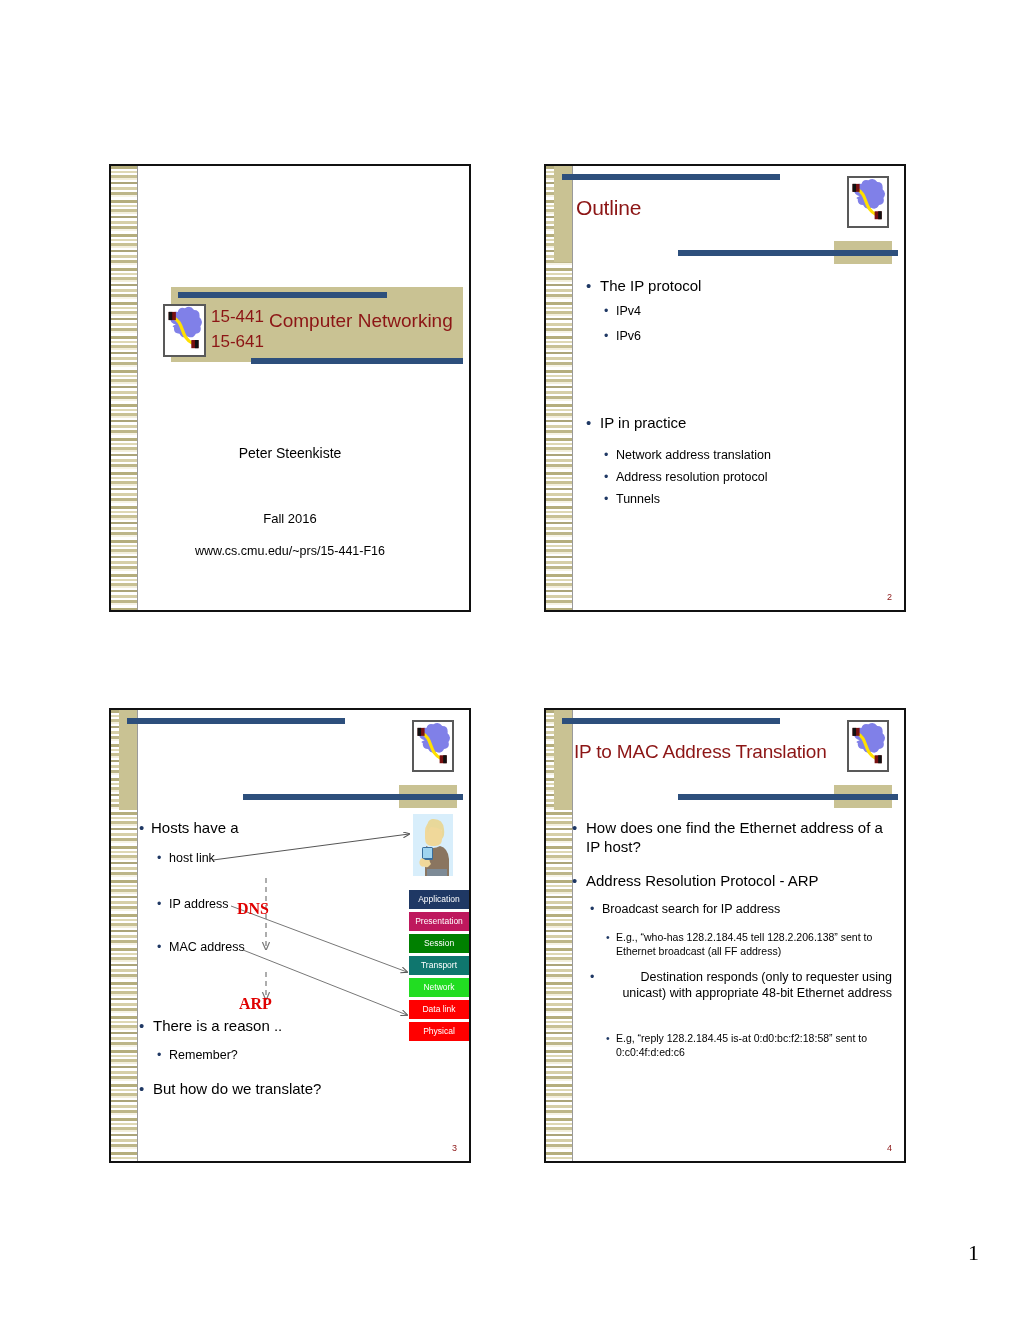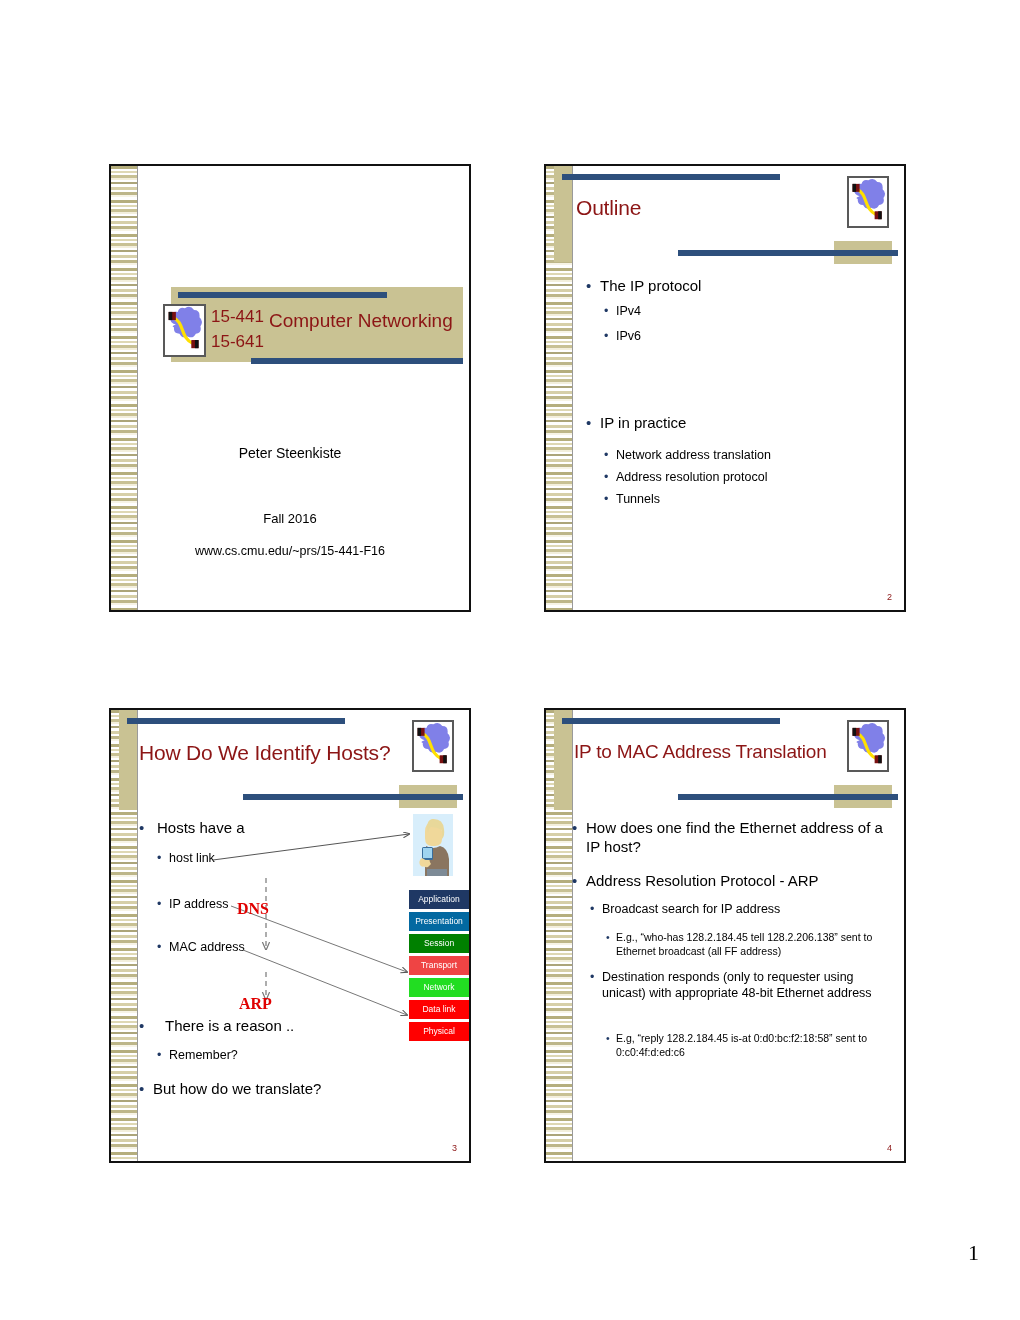--- a/index.html
+++ b/index.html
@@ -289,55 +289,54 @@
 
   <div class="pageno">2</div>
 </div>
 
 <div class="slide" id="slide-3">
   <div class="barcode">
     <div class="barcode-solid tall"></div>
   </div>
 
   <div class="hdr-top-bar" style="left:16px; top:8px; width:218px;"></div>
-  <h1 class="slide-title" style="left:28px; top:31px; margin:0; font-size:21px;">How Do We Identify Hosts?</h1>
   <div class="hdr-khaki" style="left:288px; top:75px; width:58px; height:23px;"></div>
   <div class="hdr-low-bar" style="left:132px; top:84px; width:220px;"></div>
 
   <div class="logo-box" style="left:301px; top:10px; width:42px; height:52px;">
     <svg viewBox="0 0 43 53" xmlns="http://www.w3.org/2000/svg">
       <rect x="0" y="0" width="43" height="53" fill="#ffffff"></rect>
       <path d="M12 20 q-7 -2 -6 -8 q1 -7 8 -6 q2 -6 8 -4 q6 -4 10 2 q7 0 6 8 q5 4 1 10 q2 7 -5 8 q-3 6 -9 3 q-6 3 -9 -3 q-7 0 -6 -7 q-4 -1 2 -3 z" fill="#8080e8"></path>
       <path d="M9 12 C 22 18, 16 34, 31 41" stroke="#ffe000" stroke-width="3.5" fill="none"></path>
       <rect x="4" y="6" width="8" height="9" fill="#7a1111"></rect>
       <rect x="4" y="6" width="4" height="9" fill="#111111"></rect>
       <rect x="29" y="37" width="8" height="9" fill="#7a1111"></rect>
       <rect x="33" y="37" width="4" height="9" fill="#111111"></rect>
     </svg>
   </div>
 
   <div class="bul lvl1" style="left:28px; top:108px;">
     <span class="dot">•</span>
-    <span class="tx" style="margin-left:18px;">Hosts have a</span>
+    <span class="tx" style="margin-left:12px;">Hosts have a</span>
   </div>
   <div class="bul lvl2" style="left:46px; top:140px;">
     <span class="dot">•</span>
     <span class="tx" style="margin-left:12px;">host link</span>
   </div>
   <div class="bul lvl2" style="left:46px; top:186px;">
     <span class="dot">•</span>
     <span class="tx" style="margin-left:12px;">IP address</span>
   </div>
   <div class="bul lvl2" style="left:46px; top:229px;">
     <span class="dot">•</span>
     <span class="tx" style="margin-left:12px;">MAC address</span>
   </div>
   <div class="bul lvl1" style="left:28px; top:306px;">
     <span class="dot">•</span>
-    <span class="tx" style="margin-left:26px;">There is a reason ..</span>
+    <span class="tx" style="margin-left:14px;">There is a reason ..</span>
   </div>
   <div class="bul lvl2" style="left:46px; top:337px;">
     <span class="dot">•</span>
     <span class="tx" style="margin-left:12px;">Remember?</span>
   </div>
   <div class="bul lvl1" style="left:28px; top:369px;">
     <span class="dot">•</span>
     <span class="tx" style="margin-left:14px;">But how do we translate?</span>
   </div>
 
@@ -350,23 +349,23 @@
       <rect x="14" y="55" width="20" height="7" fill="#7d8a96"></rect>
       <path d="M14 38 q-6 5 -4 12 q1 4 5 3 l3 -3 q-3 -5 -1 -10 z" fill="#f0d89a"></path>
       <rect x="9" y="33" width="11" height="13" rx="1.5" fill="#3a6f9e"></rect>
       <rect x="10" y="34" width="9" height="10" fill="#9fd4f0"></rect>
       <path d="M9 44 q-4 3 -2 7 q2 3 5 1 l4 -4 z" fill="#f0d89a"></path>
     </svg>
   </div>
 
   <div class="osi" style="left:298px; top:180px;">
     <div class="osi-layer" style="background:#1f3864;">Application</div>
-    <div class="osi-layer" style="background:#0369a1;">Presentation</div>
+    <div class="osi-layer" style="background:#be185d;">Presentation</div>
     <div class="osi-layer" style="background:#008000;">Session</div>
-    <div class="osi-layer" style="background:#ef4444;">Transport</div>
+    <div class="osi-layer" style="background:#0f766e;">Transport</div>
     <div class="osi-layer" style="background:#22dd22;">Network</div>
     <div class="osi-layer" style="background:#ff0000;">Data link</div>
     <div class="osi-layer" style="background:#ff0000;">Physical</div>
   </div>
 
   <svg class="arrows" viewBox="0 0 358 451" xmlns="http://www.w3.org/2000/svg">
     <defs>
       <marker id="ah" markerWidth="7" markerHeight="7" refX="6" refY="3" orient="auto">
         <path d="M0,0 L7,3 L0,6" fill="none" stroke="#555" stroke-width="1"></path>
       </marker>
@@ -420,21 +419,21 @@
   <div class="bul lvl2 wrap" style="left:44px; top:191px; width:300px;">
     <span class="dot">•</span>
     <span class="tx" style="margin-left:12px;">Broadcast search for IP address</span>
   </div>
   <div class="bul lvl3 wrap" style="left:60px; top:221px; width:288px;">
     <span class="dot">•</span>
     <span class="tx" style="margin-left:10px;">E.g., “who-has 128.2.184.45 tell 128.2.206.138” sent to Ethernet broadcast (all FF address)</span>
   </div>
   <div class="bul lvl2 wrap" style="left:44px; top:259px; width:302px;">
     <span class="dot">•</span>
-    <span class="tx" style="margin-left:12px;">Destination responds (only to requester using unicast) with appropriate 48-bit Ethernet address</span>
+    <span class="tx" style="margin-left:12px;text-align:right;">Destination responds (only to requester using unicast) with appropriate 48-bit Ethernet address</span>
   </div>
   <div class="bul lvl3 wrap" style="left:60px; top:322px; width:288px;">
     <span class="dot">•</span>
     <span class="tx" style="margin-left:10px;">E.g, “reply 128.2.184.45 is-at 0:d0:bc:f2:18:58” sent to 0:c0:4f:d:ed:c6</span>
   </div>
 
   <div class="pageno">4</div>
 </div>
 
 <div id="doc-page-number">1</div>

